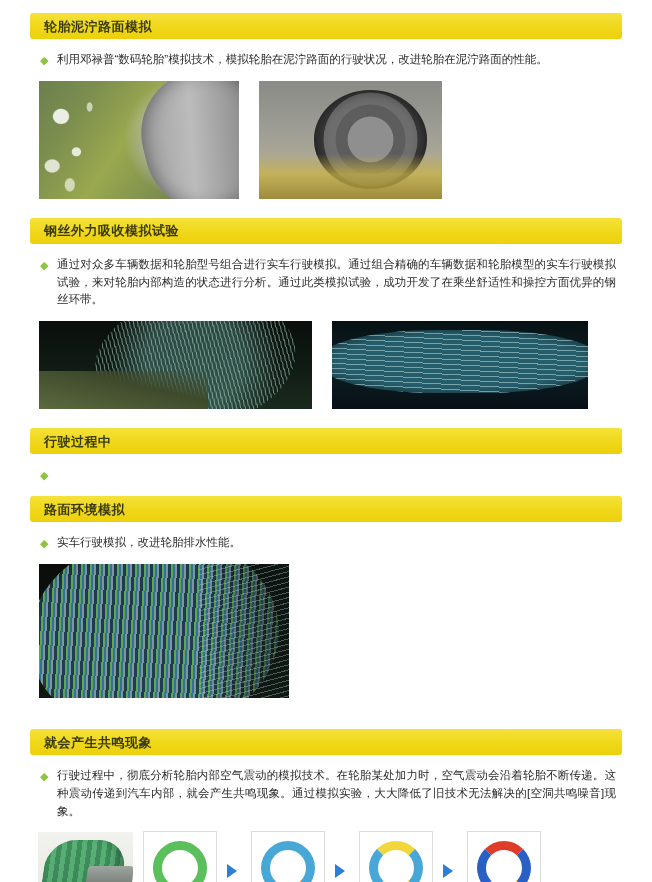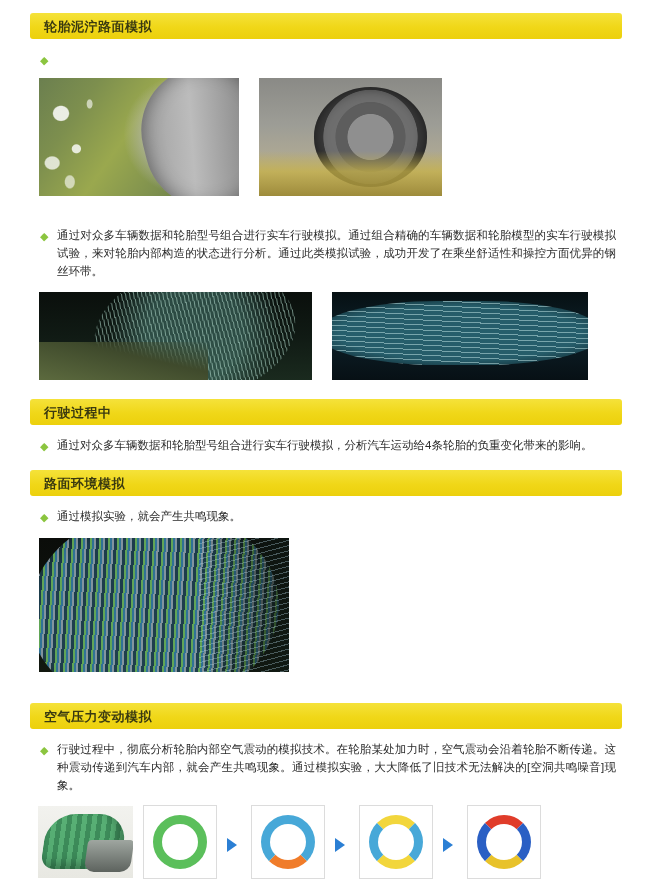--- a/index.html
+++ b/index.html
@@ -305,75 +305,78 @@
 <div class="page">
 
   <div class="section">
     <div class="spacer-md"></div>
     <div class="sec-head">
       <span class="sec-head-title">轮胎泥泞路面模拟</span>
     </div>
     <div class="sec-body">
       <div class="bullet-row">
         <span class="bullet-mark">◆</span>
+        <span class="bullet-text">利用邓禄普“数码轮胎”模拟技术，模拟轮胎在泥泞路面的行驶状况，改进轮胎在泥泞路面的性能。</span>
       </div>
       <div class="img-row">
         <div class="photo mud-a"></div>
         <div class="photo mud-b"></div>
       </div>
     </div>
   </div>
 
   <div class="section">
     <div class="spacer-sm"></div>
+    <div class="sec-head">
+      <span class="sec-head-title">钢丝外力吸收模拟试验</span>
+    </div>
     <div class="sec-body">
       <div class="bullet-row">
         <span class="bullet-mark">◆</span>
         <span class="bullet-text">通过对众多车辆数据和轮胎型号组合进行实车行驶模拟。通过组合精确的车辆数据和轮胎模型的实车行驶模拟试验，来对轮胎内部构造的状态进行分析。通过此类模拟试验，成功开发了在乘坐舒适性和操控方面优异的钢丝环带。</span>
       </div>
       <div class="img-row">
         <div class="photo wire-a"></div>
         <div class="photo wire-b"></div>
       </div>
     </div>
   </div>
 
   <div class="section">
     <div class="spacer-sm"></div>
     <div class="sec-head">
       <span class="sec-head-title">行驶过程中</span>
     </div>
     <div class="sec-body">
       <div class="bullet-row">
         <span class="bullet-mark">◆</span>
-        <span class="bullet-text">通过对众多车辆数据和轮胎型号组合进行实车行驶模拟，分析汽车运动给4条轮胎的负重变化带来的影响。</span>
       </div>
     </div>
   </div>
 
   <div class="section">
     <div class="spacer-md"></div>
     <div class="sec-head">
       <span class="sec-head-title">路面环境模拟</span>
     </div>
     <div class="sec-body">
       <div class="bullet-row">
         <span class="bullet-mark">◆</span>
-        <span class="bullet-text">通过模拟实验，就会产生共鸣现象。</span>
+        <span class="bullet-text">实车行驶模拟，改进轮胎排水性能。</span>
       </div>
       <div class="img-row">
         <div class="photo road-img"></div>
       </div>
     </div>
   </div>
 
   <div class="section">
     <div class="spacer-lg"></div>
     <div class="sec-head">
-      <span class="sec-head-title">空气压力变动模拟</span>
+      <span class="sec-head-title">就会产生共鸣现象</span>
     </div>
     <div class="sec-body">
       <div class="bullet-row">
         <span class="bullet-mark">◆</span>
         <span class="bullet-text">行驶过程中，彻底分析轮胎内部空气震动的模拟技术。在轮胎某处加力时，空气震动会沿着轮胎不断传递。这种震动传递到汽车内部，就会产生共鸣现象。通过模拟实验，大大降低了旧技术无法解决的[空洞共鸣噪音]现象。</span>
       </div>
       <div class="air-row">
         <div class="air-tire3d"></div>
         <div class="air-cell">
           <div class="ring ring-1"></div>

